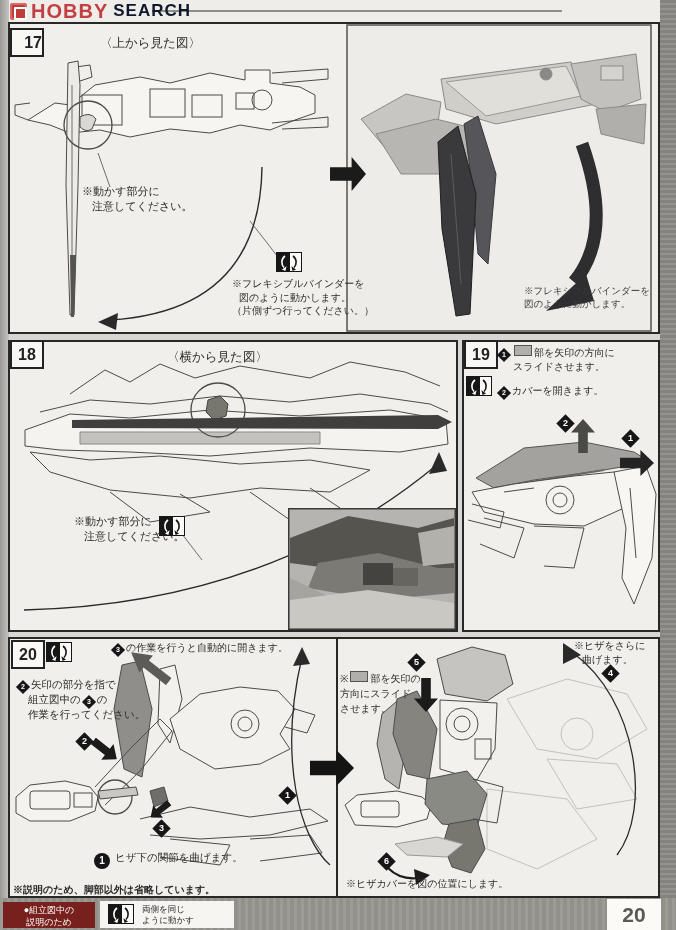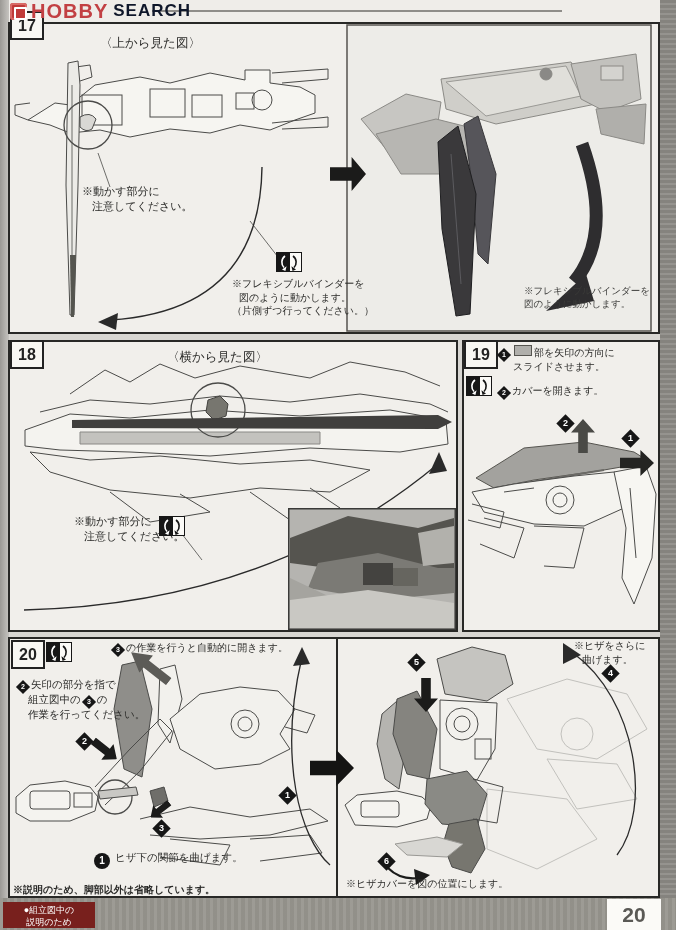--- a/index.html
+++ b/index.html
@@ -89,21 +89,21 @@
   <div class="top-band"></div>
 
   <div class="logo">
     <span class="logo-mark"></span>
     <span class="logo-hobby">HOBBY</span>
     <span class="logo-search">SEARCH</span>
   </div>
   <div class="logo-rule"></div>
 
   <div class="panel p17"></div>
-  <div class="stepbox" style="left:10px;top:11px;"><span>17</span></div>
+  <div class="stepbox" style="left:10px;top:28px;text-align:right;"><span>17</span></div>
   <div class="vtitle" style="left:100px;top:35px;">〈上から見た図〉</div>
 
   <svg class="art" style="left:10px;top:25px;" width="330" height="308" viewBox="0 0 330 308">
     <g stroke="#4b4b49" stroke-width="1" fill="none">
       <path d="M18,95 L45,78 60,80 85,60 130,52 160,58 200,48 235,55 235,45 260,45 260,58 290,62 305,70 305,88 285,95 260,105 230,100 200,108 160,104 120,112 90,105 60,108 40,100 Z" fill="#f6f5f1"></path>
       <path d="M18,95 L5,90 5,80 20,78"></path>
       <rect x="72" y="70" width="40" height="30"></rect>
       <rect x="140" y="64" width="35" height="28"></rect>
       <rect x="182" y="70" width="30" height="22"></rect>
       <path d="M262,48 L318,44 318,54 272,58"></path>
@@ -320,20 +320,25 @@
       <polygon points="112,185 140,180 148,210 134,234 115,228 106,205" fill="#77766f"></polygon>
       <polygon points="58,205 100,198 126,205 110,218 70,216" fill="#d8d7d3" stroke="#9a9995"></polygon>
       <path d="M136,140 L166,148 160,184 136,180"></path>
     </g>
     <path d="M280,216 C315,170 300,60 236,14" stroke="#2a2a2a" stroke-width="1.3" fill="none"></path>
     <polygon points="226,4 226,25 244,16" fill="#2a2a2a"></polygon>
     <path d="M51,229 Q63,241 81,239" stroke="#1b1b1a" stroke-width="2.2" fill="none"></path>
     <polygon points="93,236 77,230 79,246" fill="#1b1b1a"></polygon>
   </svg>
 
+  <div class="note small" style="left:340px;top:671px;line-height:15px;">
+    <div><span>※</span><span class="chip"></span><span>部を矢印の</span></div>
+    <div>方向にスライド</div>
+    <div>させます。</div>
+  </div>
   <div class="dm" style="left:410px;top:656px;">
       <span>5</span>
     </div>
   <div class="arw" style="left:409px;top:683px;width:34px;height:24px;transform:rotate(90deg);"></div>
 
   <div class="note small" style="left:574px;top:639px;line-height:14px;">
     <div>※ヒザをさらに</div>
     <div style="padding-left:8px;">曲げます。</div>
   </div>
   <div class="dm" style="left:604px;top:667px;">
@@ -342,15 +347,24 @@
   <div class="dm" style="left:380px;top:855px;">
       <span>6</span>
     </div>
   <div class="note small" style="left:346px;top:877px;">※ヒザカバーを図の位置にします。</div>
 
   <div class="bottom-bar"></div>
   <div class="badge">
     <div>●組立図中の</div>
     <div>説明のため</div>
   </div>
+  <div class="legend-box">
+    <svg class="bs-icon">
+        <use href="#bs-sym"></use>
+      </svg>
+    <div class="legend-text">
+      <div>両側を同じ</div>
+      <div>ように動かす</div>
+    </div>
+  </div>
   <div class="pagenum">20</div>
 
 </div>
 
 </body></html>

